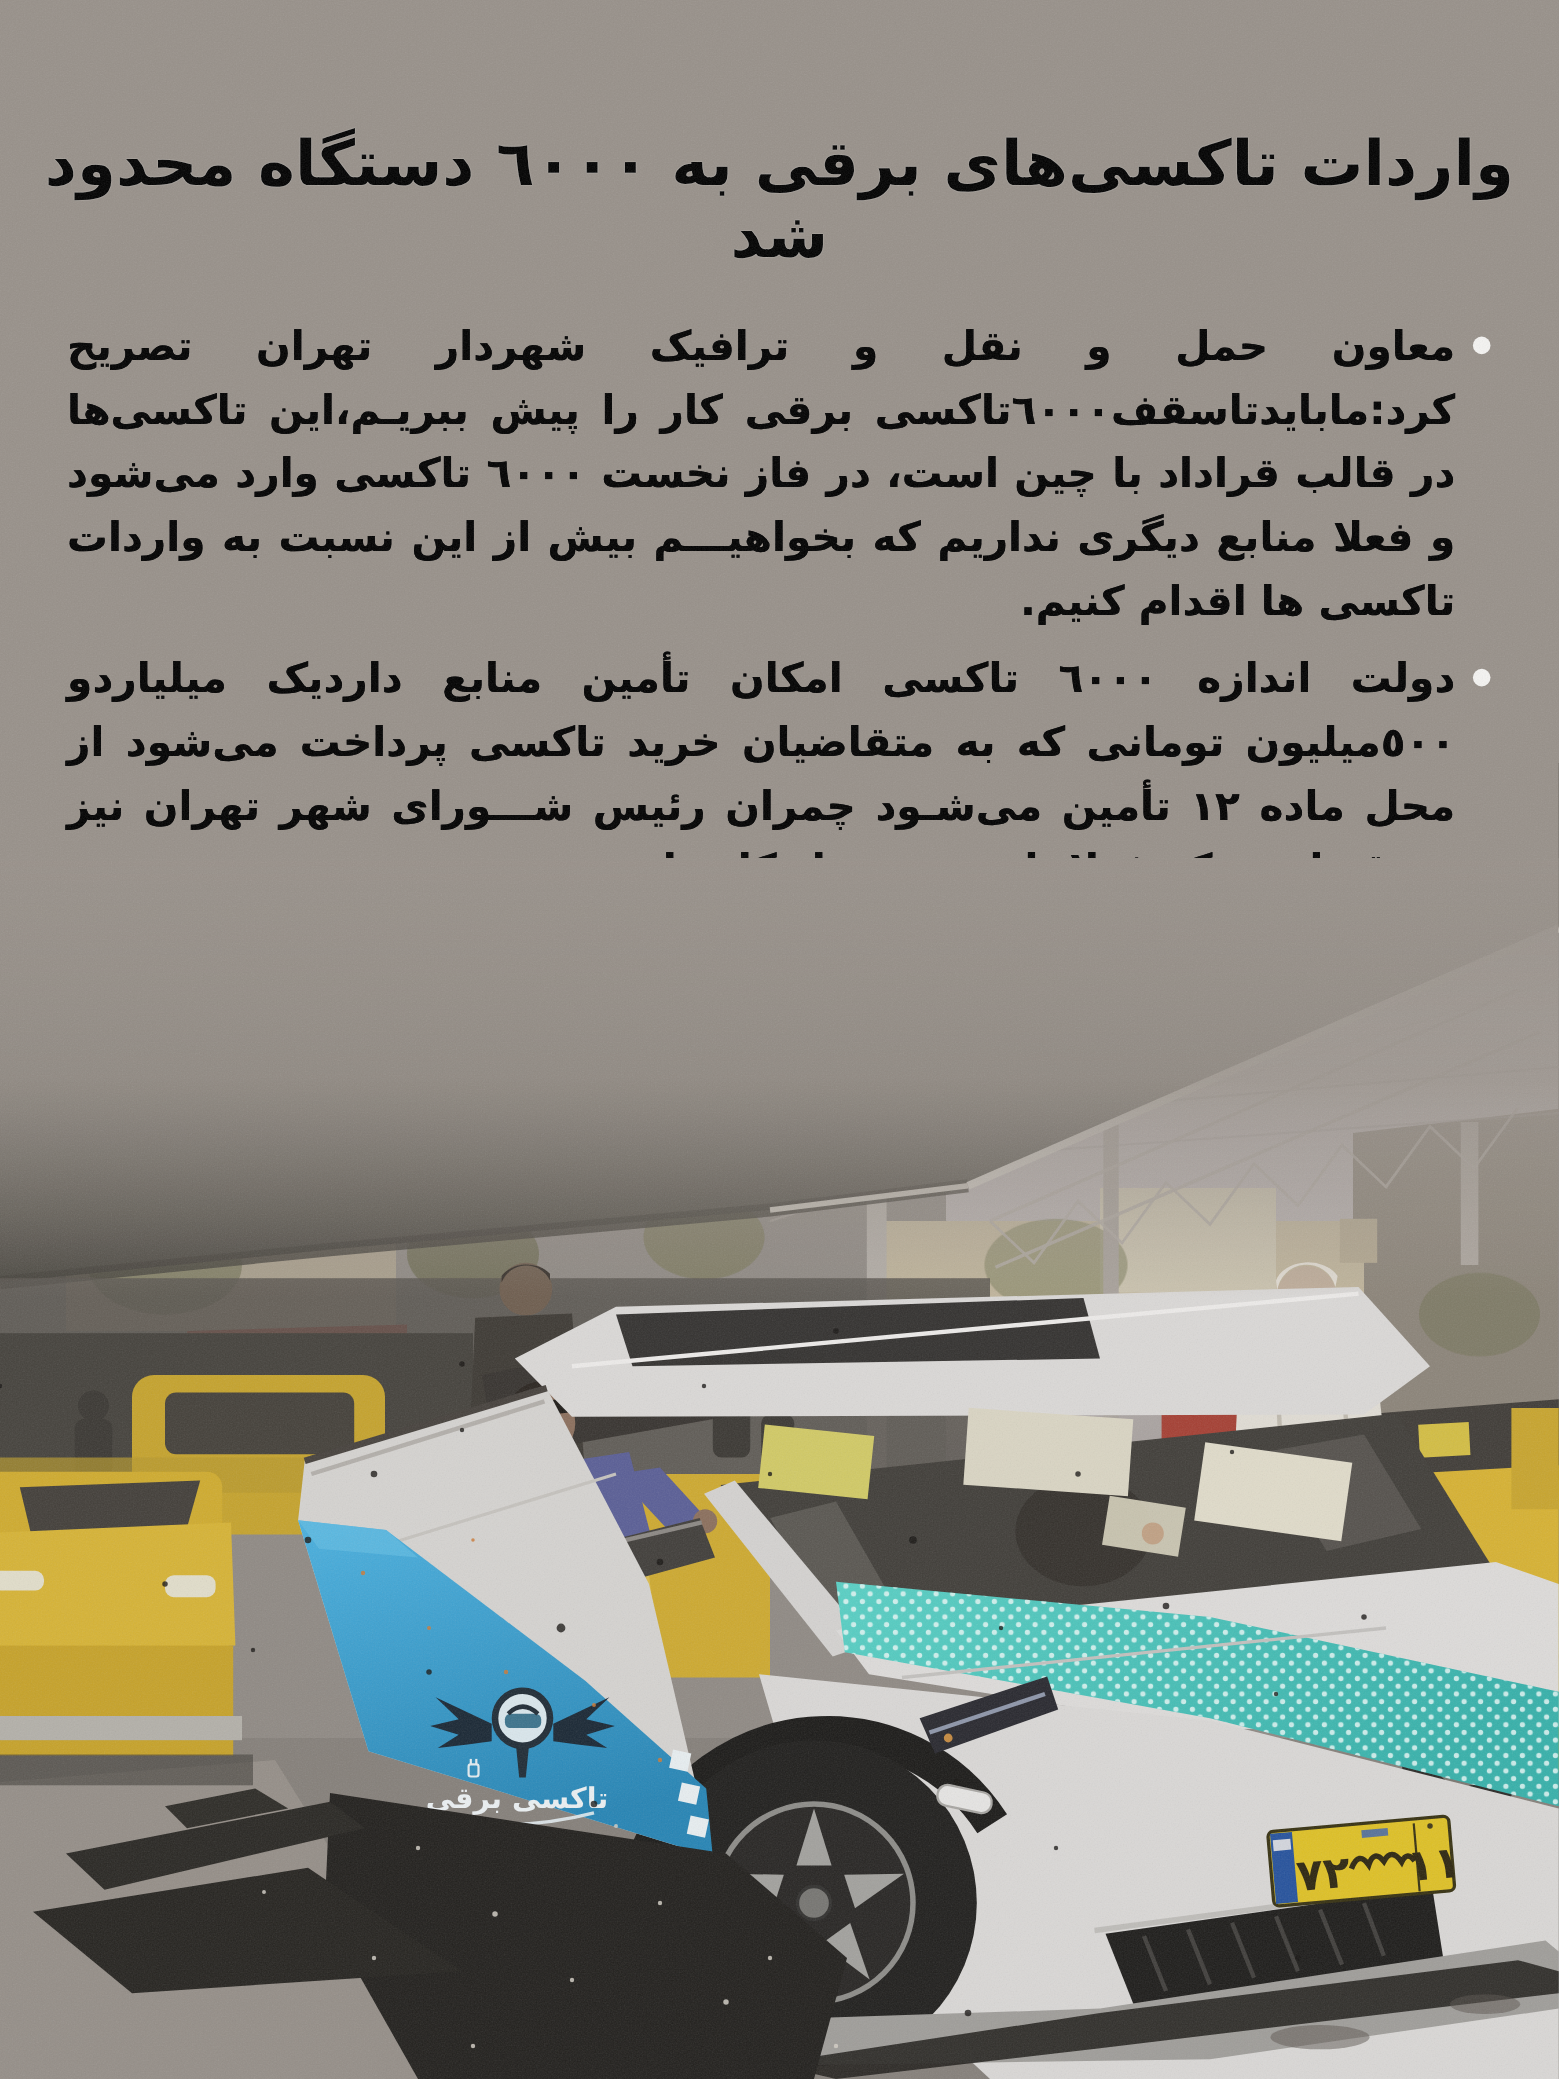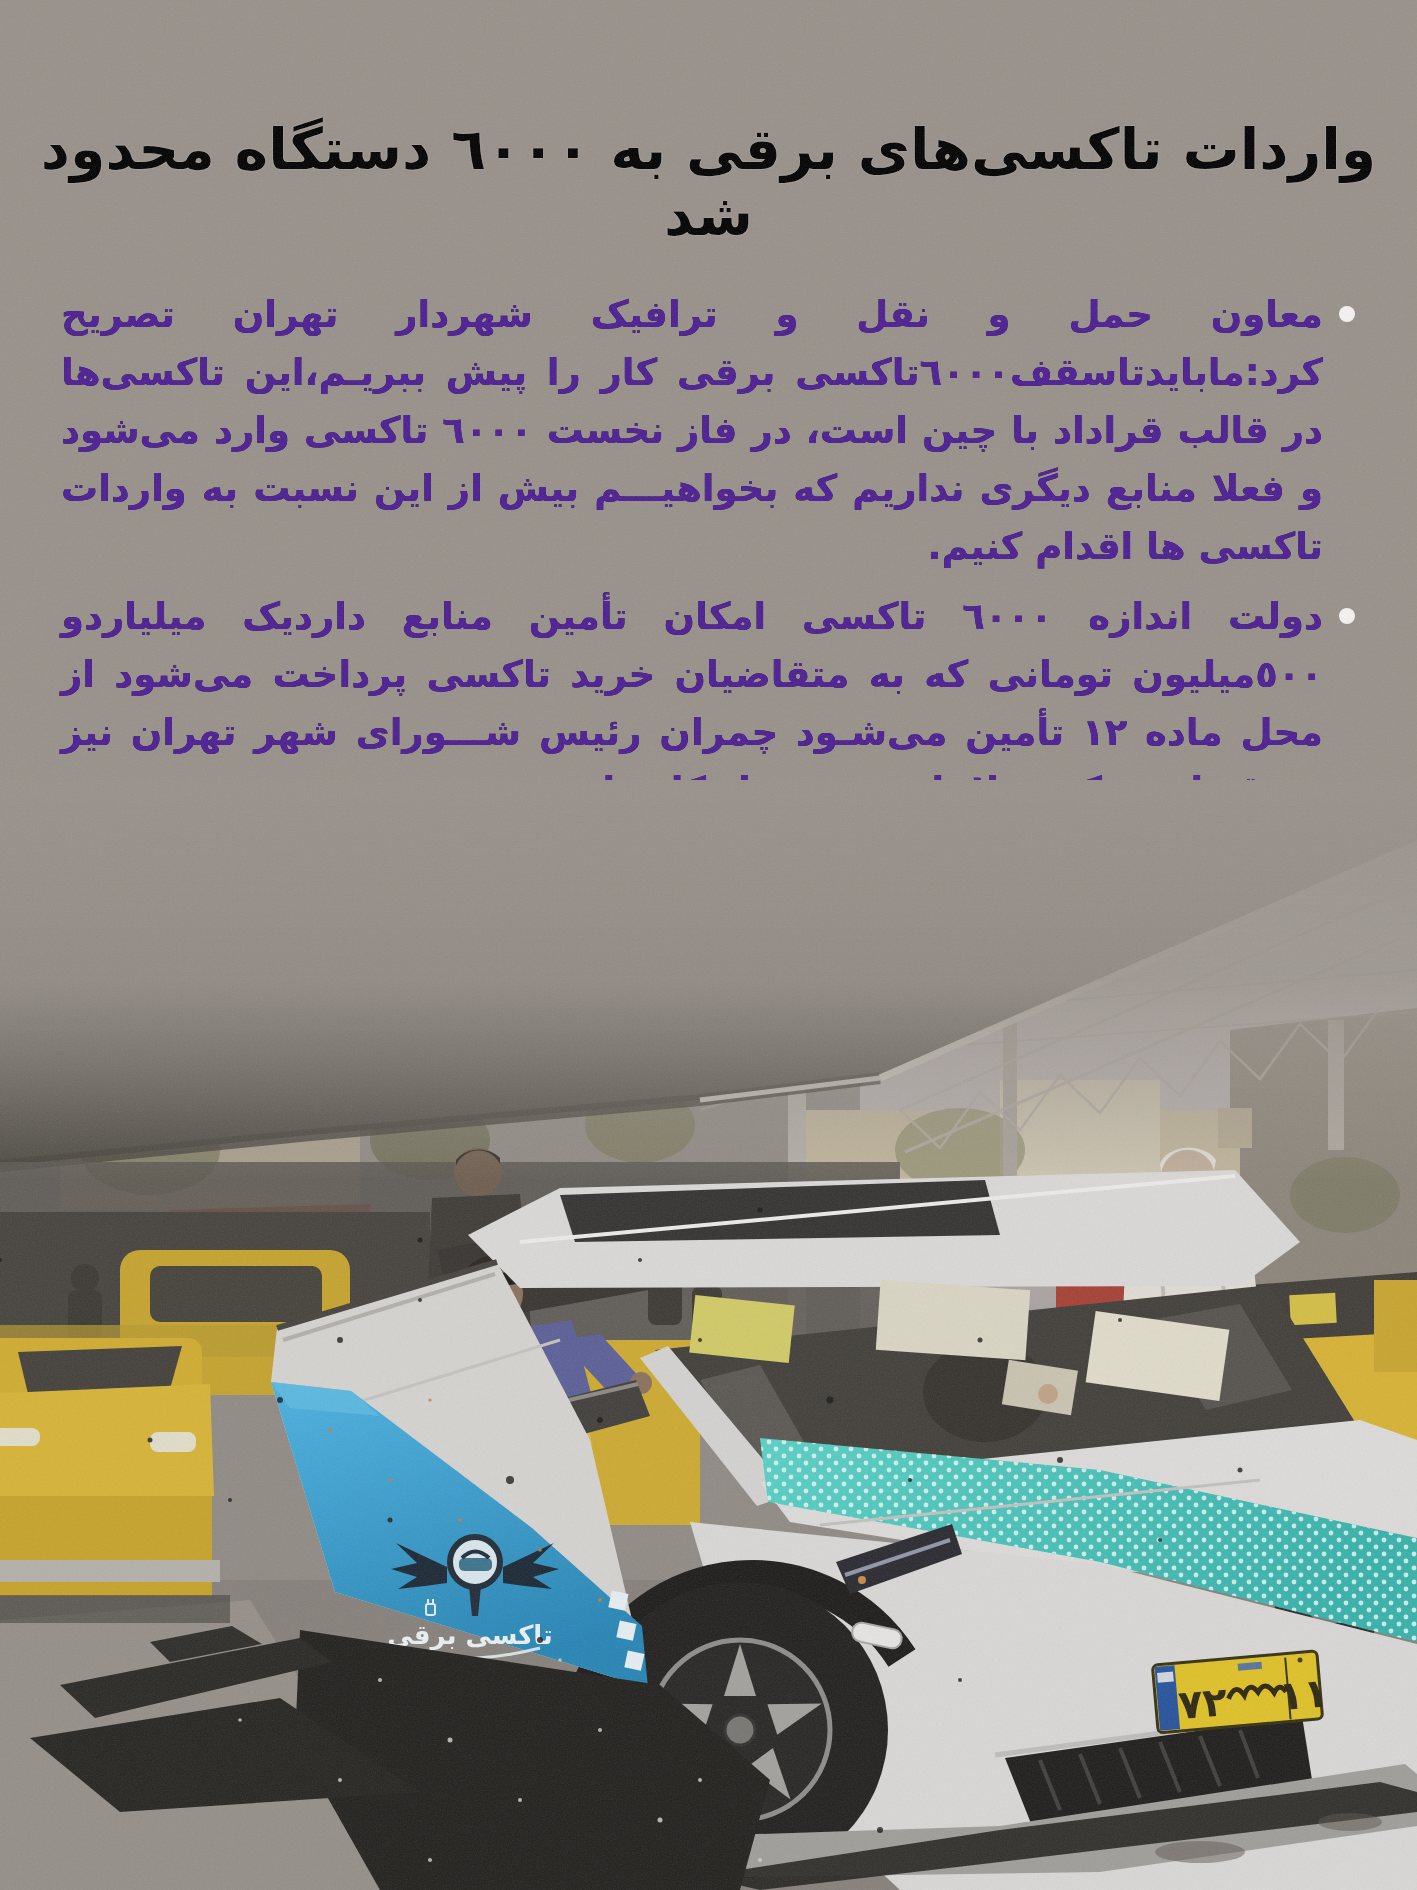--- a/index.html
+++ b/index.html
@@ -9,21 +9,21 @@
   }
   .headline{
     position:absolute;top:116px;left:0;right:0;
     direction:rtl;text-align:center;
     font-size:57px;font-weight:bold;color:#000000;
     letter-spacing:-1px;text-shadow:0 0 1px #faf9f7;
   }
   .para{
     position:absolute;right:62px;width:1294px;box-sizing:border-box;
     direction:rtl;unicode-bidi:embed;text-align:justify;text-align-last:right;
-    font-size:37px;line-height:58px;font-weight:bold;color:#4c1d95;
+    font-size:37px;line-height:58px;font-weight:bold;color:#000000;
     padding-right:32px;text-shadow:0 0 .5px #18181a;
   }
   .para .dot{
     position:absolute;right:0;top:20px;width:16px;height:16px;
     border-radius:50%;background:#f5f4f2;
   }
   #p1{top:286px;}
   #p2{top:588px;}
   .photo{position:absolute;top:780px;left:0;width:1417px;height:1110px;display:block;}
   .grain{position:absolute;top:0;left:0;width:1417px;height:1890px;pointer-events:none;opacity:.13;}

